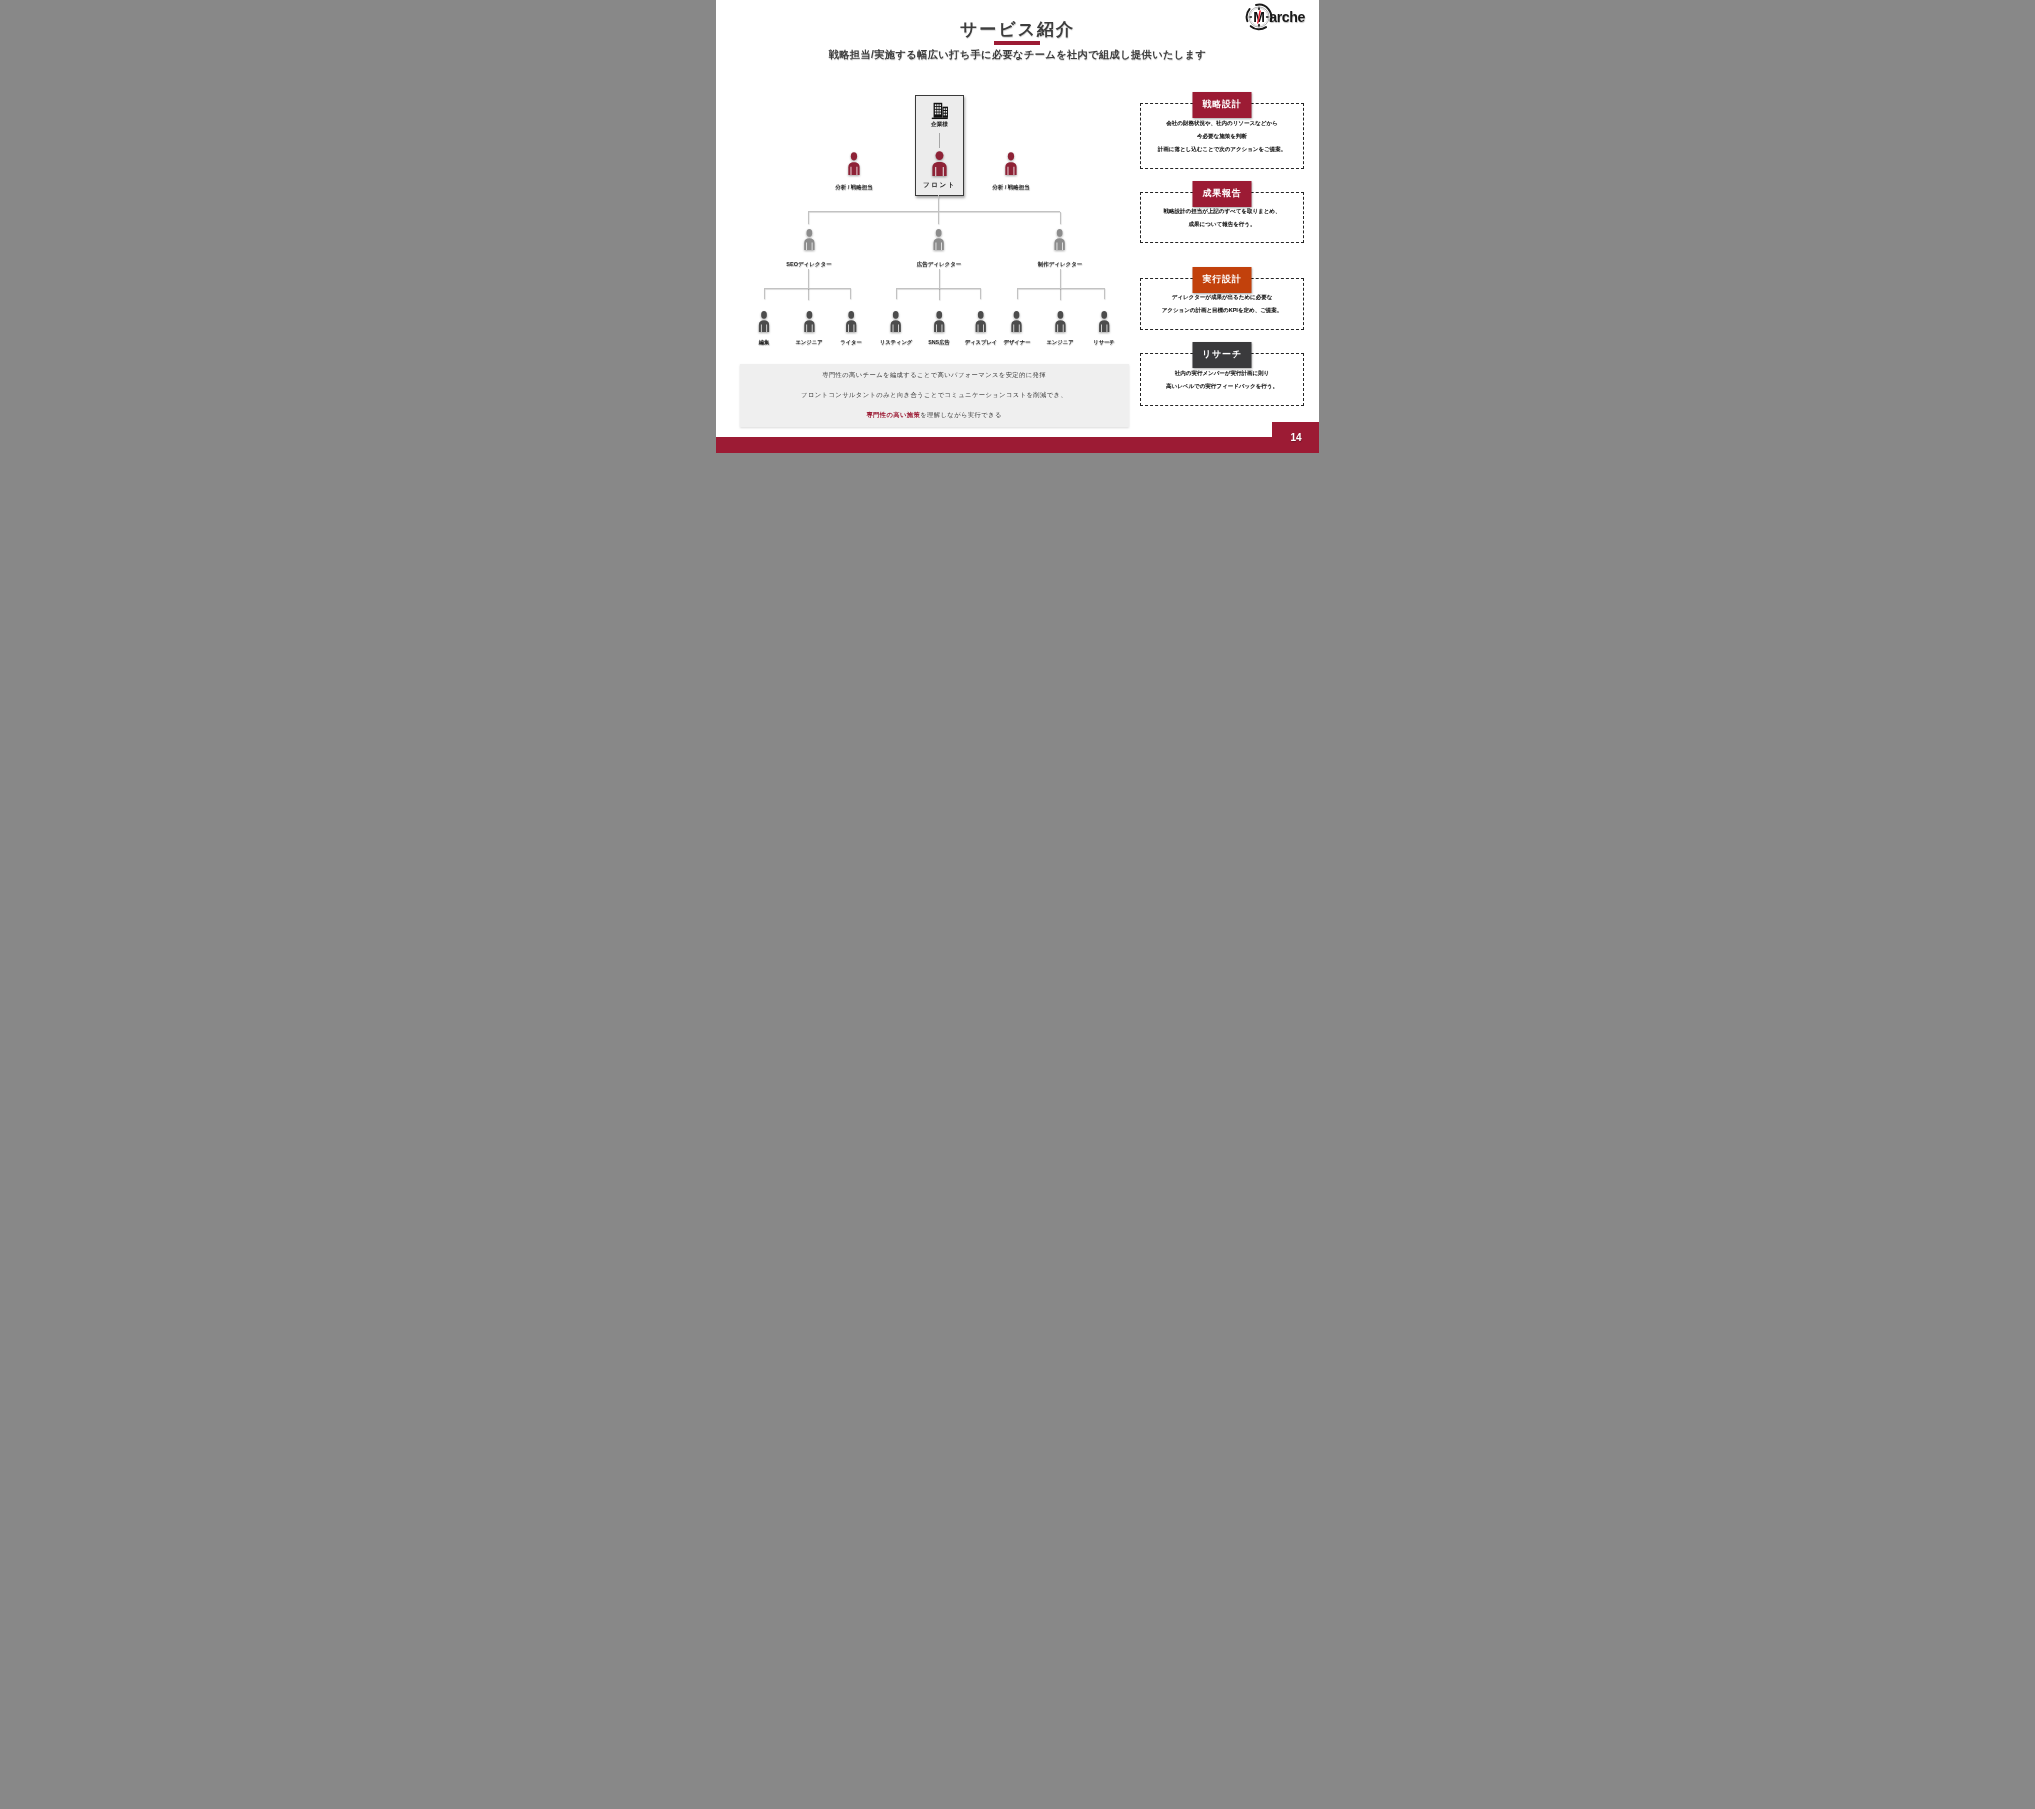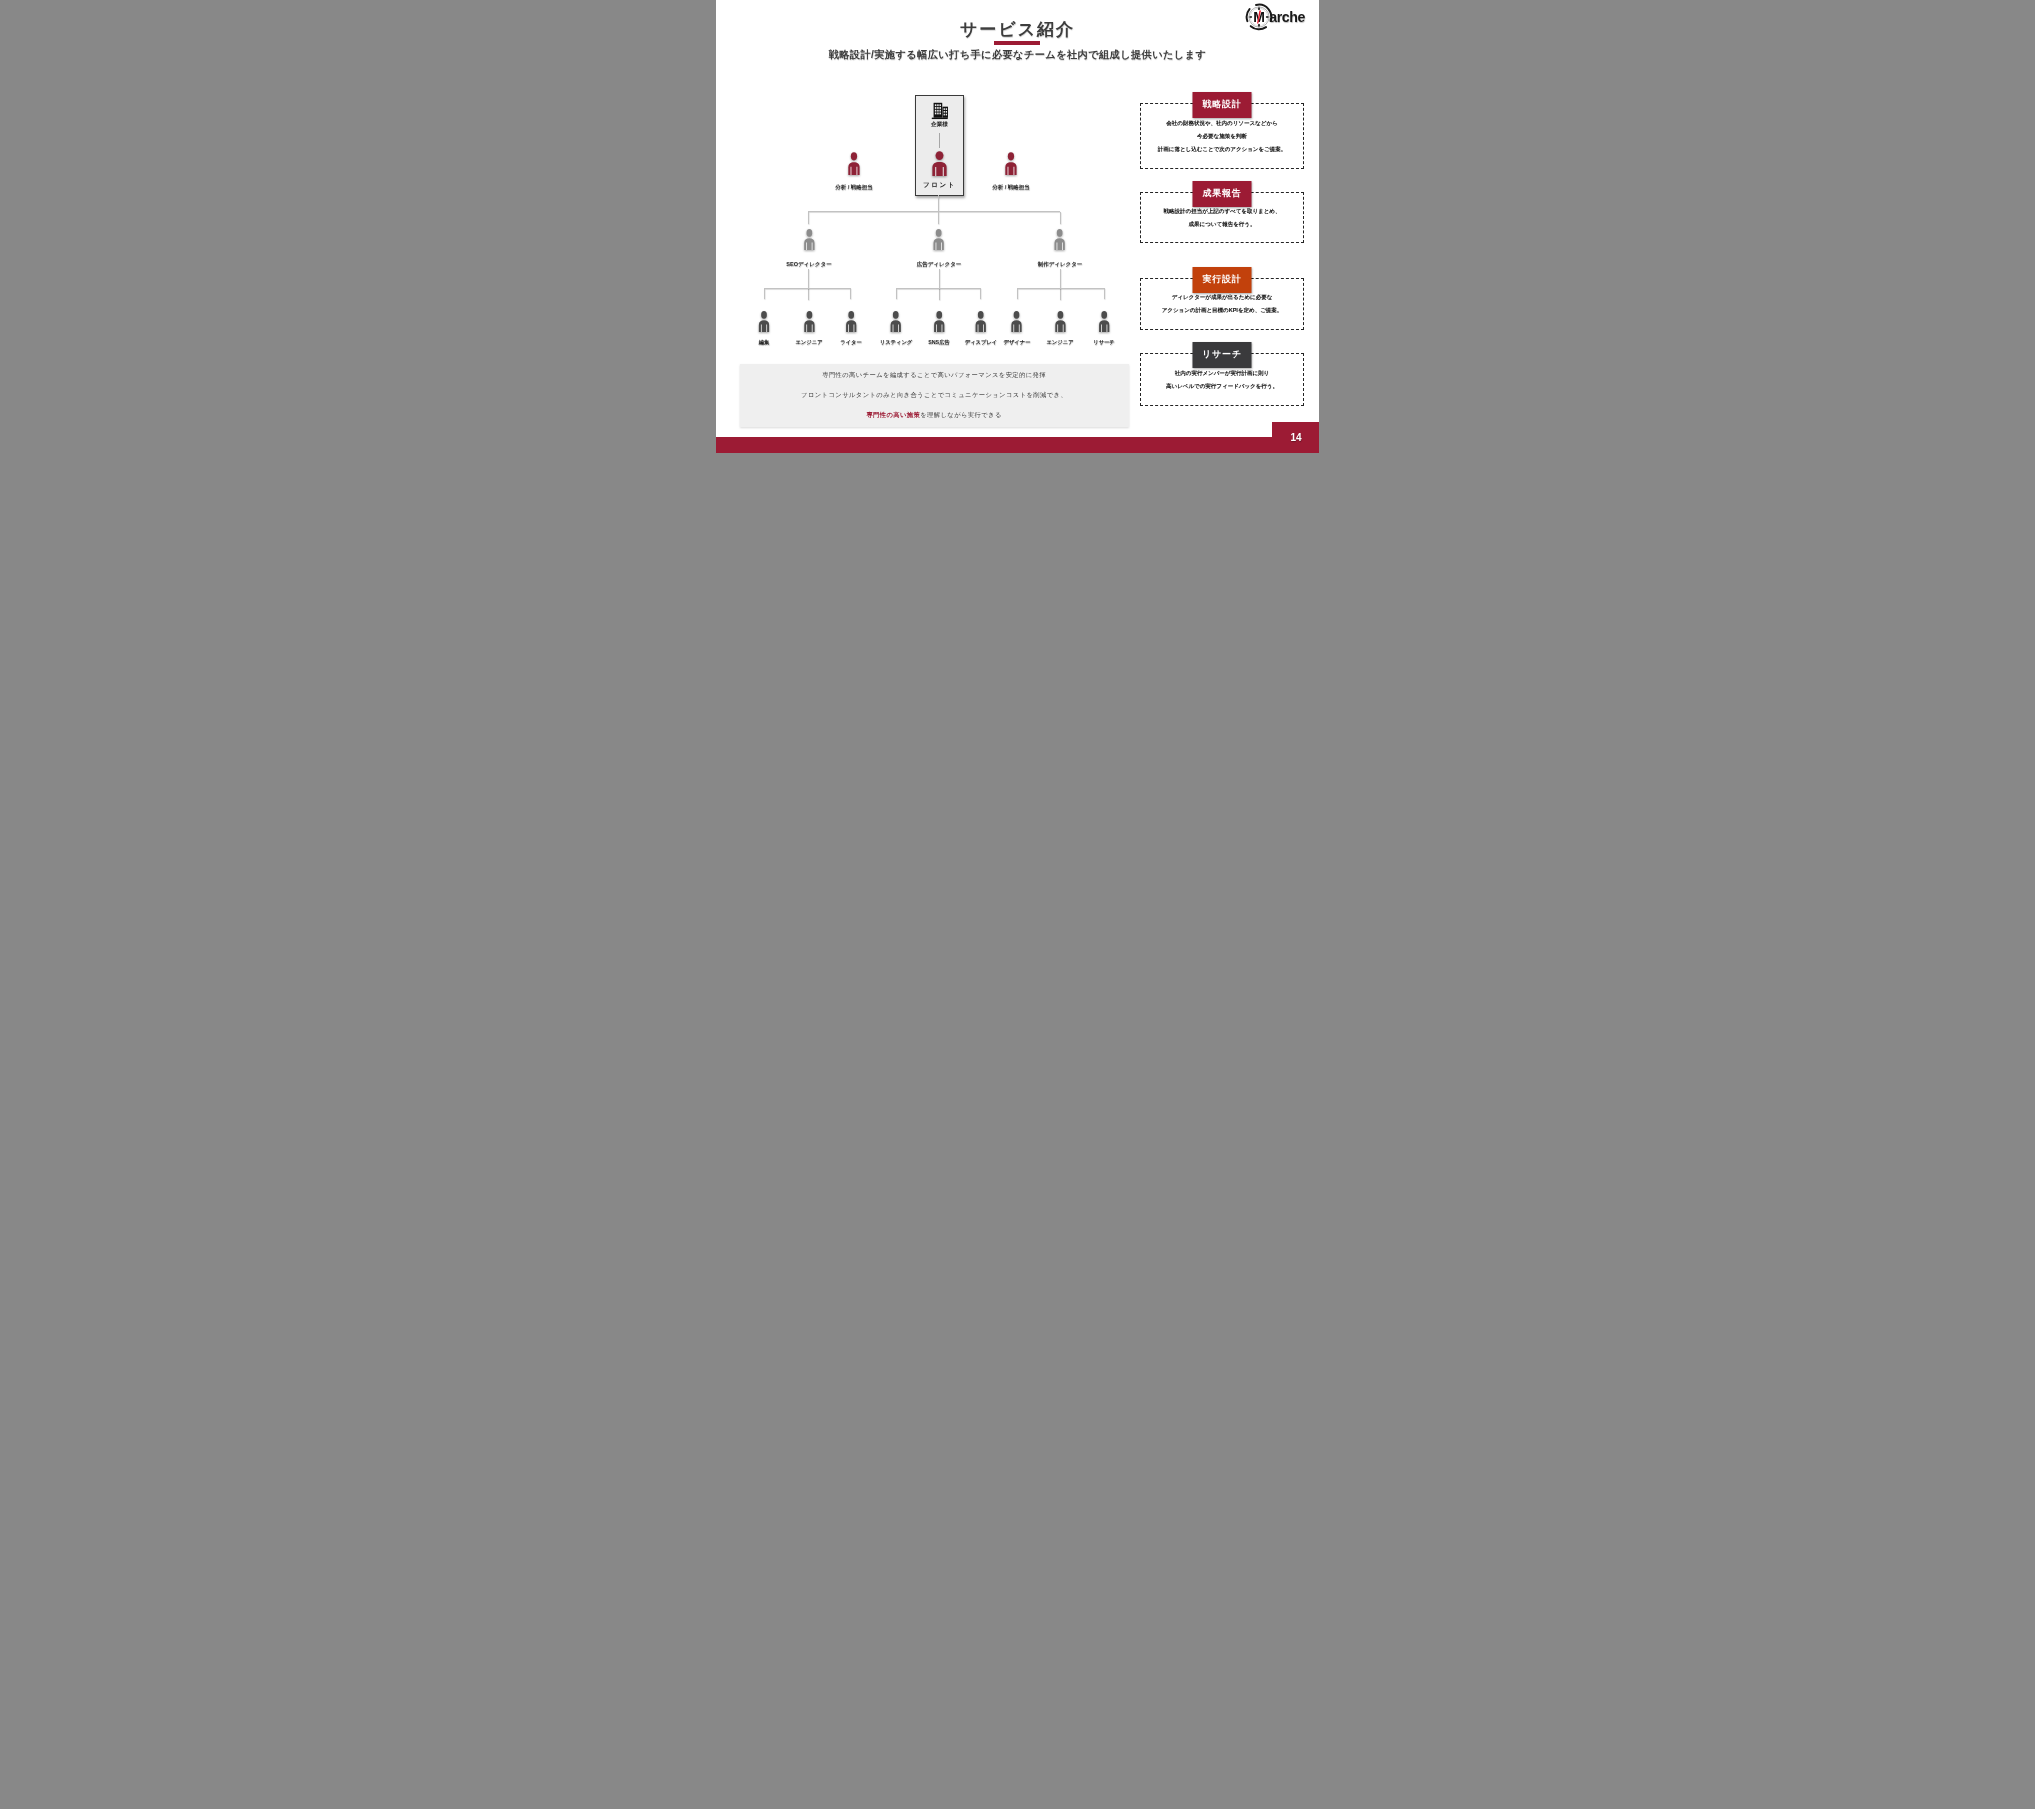--- a/index.html
+++ b/index.html
@@ -157,21 +157,21 @@
     <rect x="44.5" y="38" width="4.5" height="5.5" fill="#ececec"></rect>
       <rect x="51.5" y="38" width="4.5" height="5.5" fill="#ececec"></rect>
     <rect x="6" y="51" width="52" height="4.5" fill="currentColor"></rect>
   </symbol>
 </svg>
 
 <div class="page">
 
   <div class="title">サービス紹介</div>
   <div class="title-underline"></div>
-  <div class="subtitle">戦略設計/実施する幅広い打ち手に必要なチームを社内で組成し提供いたします</div>
+  <div class="subtitle">戦略担当/実施する幅広い打ち手に必要なチームを社内で組成し提供いたします</div>
 
   <div class="logo">
     <svg width="28" height="28" viewBox="0 0 100 100">
       <circle cx="50" cy="50" r="44" fill="none" stroke="#1a1a1a" stroke-width="7" stroke-dasharray="45 28 58 22" stroke-linecap="round" transform="rotate(-40 50 50)"></circle>
       <circle cx="50" cy="50" r="36" fill="#ffffff" stroke="#222222" stroke-width="1.2"></circle>
       <circle cx="50" cy="50" r="31" fill="none" stroke="#222222" stroke-width="1.6" stroke-dasharray="1.5 3"></circle>
       <path d="M50 12 L54 22 L50 26 L46 22 Z" fill="#111111"></path>
       <path d="M50 88 L54 78 L50 74 L46 78 Z" fill="#111111"></path>
       <path d="M12 50 L22 46 L26 50 L22 54 Z" fill="#111111"></path>
       <path d="M88 50 L78 46 L74 50 L78 54 Z" fill="#111111"></path>

